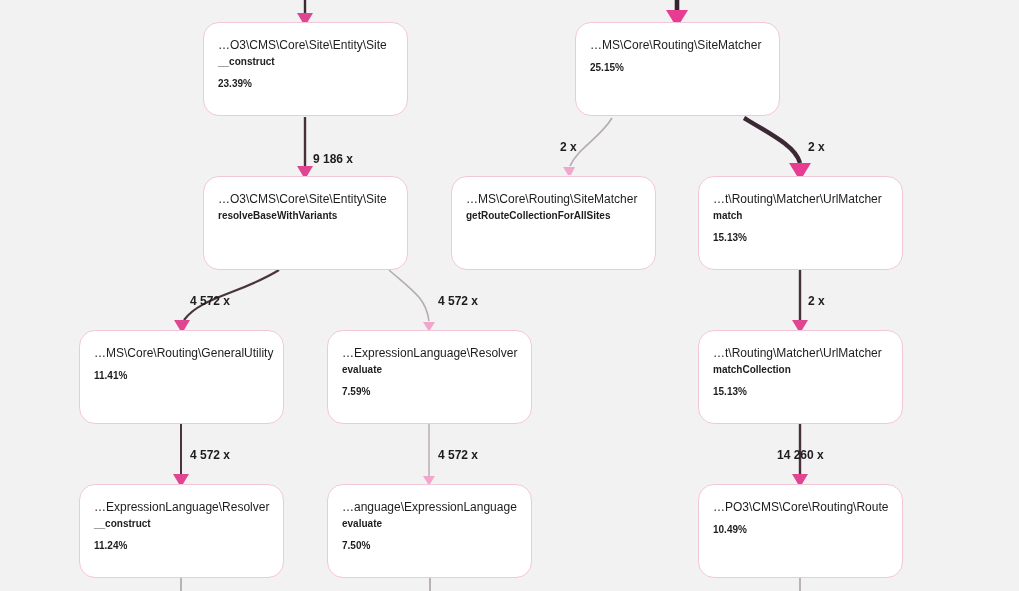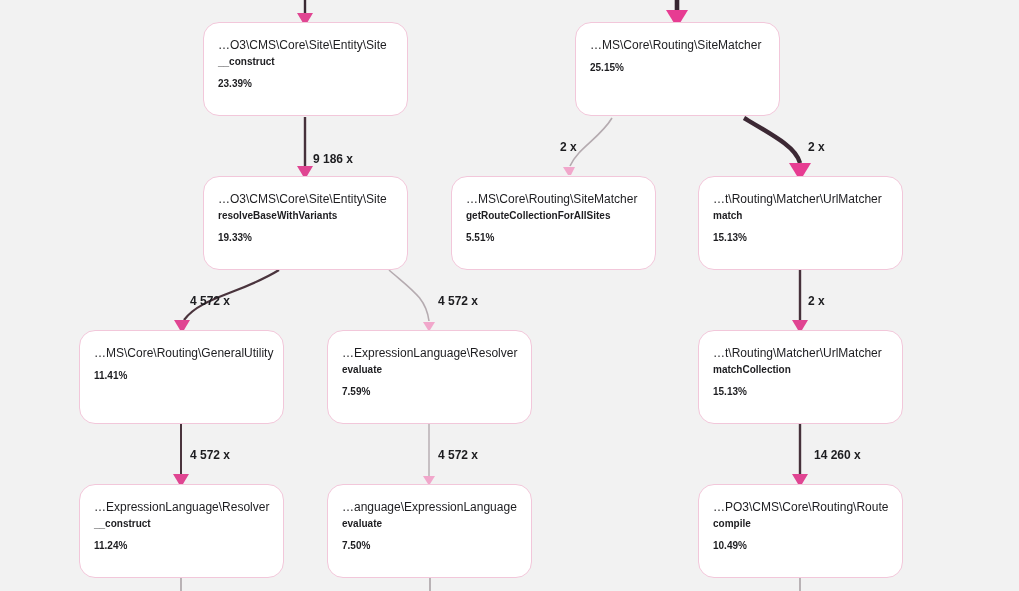--- a/index.html
+++ b/index.html
@@ -105,26 +105,24 @@
     <div class="node-percent">23.39%</div>
   </div>
   <div class="node" style="left:575px; top:22px;">
     <div class="node-path">…MS\Core\Routing\SiteMatcher</div>
     <div class="node-percent">25.15%</div>
   </div>
 
   <div class="node" style="left:203px; top:176px;">
     <div class="node-path">…O3\CMS\Core\Site\Entity\Site</div>
     <div class="node-method">resolveBaseWithVariants</div>
-    <div class="node-percent">19.33%</div>
   </div>
   <div class="node" style="left:451px; top:176px;">
     <div class="node-path">…MS\Core\Routing\SiteMatcher</div>
     <div class="node-method">getRouteCollectionForAllSites</div>
-    <div class="node-percent">5.51%</div>
   </div>
   <div class="node" style="left:698px; top:176px;">
     <div class="node-path">…t\Routing\Matcher\UrlMatcher</div>
     <div class="node-method">match</div>
     <div class="node-percent">15.13%</div>
   </div>
 
   <div class="node" style="left:79px; top:330px;">
     <div class="node-path">…MS\Core\Routing\GeneralUtility</div>
     <div class="node-percent">11.41%</div>
@@ -145,27 +143,26 @@
     <div class="node-method">__construct</div>
     <div class="node-percent">11.24%</div>
   </div>
   <div class="node" style="left:327px; top:484px;">
     <div class="node-path">…anguage\ExpressionLanguage</div>
     <div class="node-method">evaluate</div>
     <div class="node-percent">7.50%</div>
   </div>
   <div class="node" style="left:698px; top:484px;">
     <div class="node-path">…PO3\CMS\Core\Routing\Route</div>
-    <div class="node-method">compile</div>
     <div class="node-percent">10.49%</div>
   </div>
 
   <div class="edge-label" style="left:313px; top:152px;">9 186 x</div>
   <div class="edge-label" style="left:560px; top:140px;">2 x</div>
   <div class="edge-label" style="left:808px; top:140px;">2 x</div>
   <div class="edge-label" style="left:190px; top:294px;">4 572 x</div>
   <div class="edge-label" style="left:438px; top:294px;">4 572 x</div>
   <div class="edge-label" style="left:808px; top:294px;">2 x</div>
   <div class="edge-label" style="left:190px; top:448px;">4 572 x</div>
   <div class="edge-label" style="left:438px; top:448px;">4 572 x</div>
-  <div class="edge-label" style="left:814px; top:448px;text-align:center;">14 260 x</div>
+  <div class="edge-label" style="left:777px; top:448px;text-align:center;">14 260 x</div>
 
 </div>
 
 </body></html>

